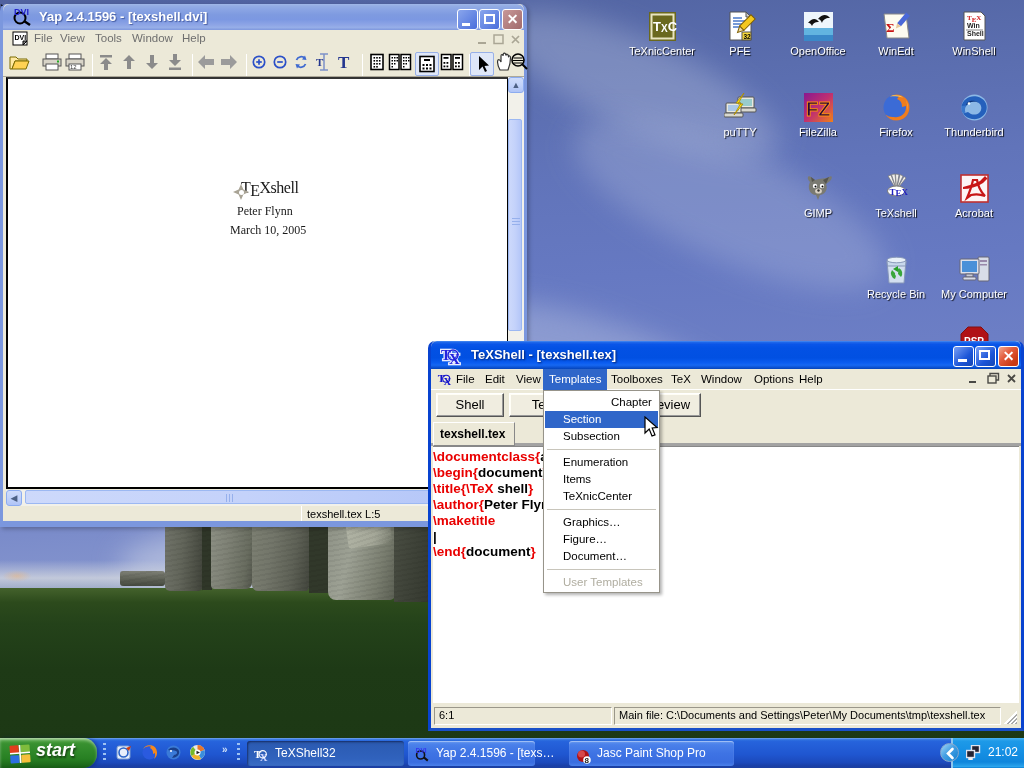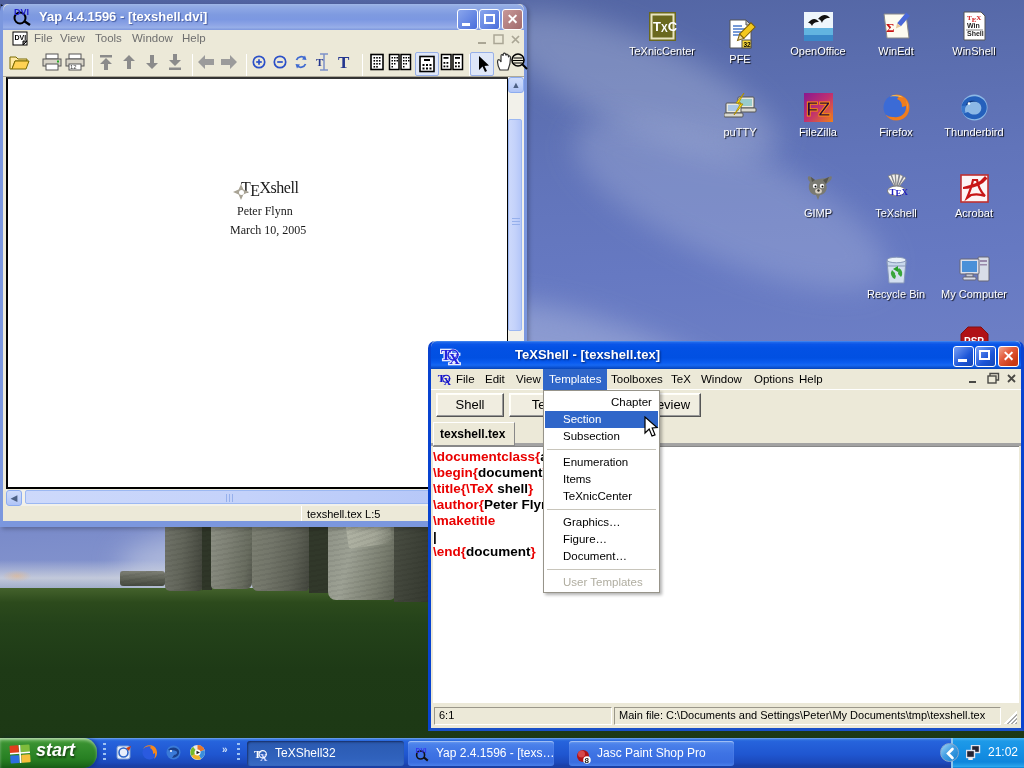--- a/index.html
+++ b/index.html
@@ -49,21 +49,21 @@
 .sbthumb{position:absolute;border:1px solid #9cb8f2;border-radius:2px;
  background:linear-gradient(90deg,#cdd9fb,#c4d2fa 50%,#b4c6f8);}
 
 .cmtext{font-family:"Liberation Serif",serif;color:#1a1a1a;}
 
 #tex{position:absolute;left:428px;top:341px;width:596px;height:390px;
  background:#ece9d8;border-radius:7px 7px 0 0;
  border-left:3px solid #0843d0;border-right:3px solid #0843d0;border-bottom:3px solid #1a50c8;}
 #tex .tbar{height:28px;border-radius:6px 6px 0 0;background:
  linear-gradient(180deg,#4b8df0 0%,#1d66ea 5%,#0a55e8 12%,#0351e4 25%,#0150e2 60%,#0a5cf0 78%,#1668f2 86%,#0d55d8 93%,#0644b8 100%);}
-#tex .title{position:absolute;left:40px;top:6px;white-space:nowrap;text-shadow:1px 1px 2px rgba(0,20,80,.8);margin-left:44px;}
+#tex .title{position:absolute;left:40px;top:6px;white-space:nowrap;text-shadow:1px 1px 2px rgba(0,20,80,.8);}
 #texmenu{position:absolute;left:0;top:28px;right:0;height:21px;background:#ece9d8;font-size:11.5px;color:#000;border-bottom:1px solid #fff;}
 #texmenu .mi{position:absolute;top:0;height:21px;line-height:20px;padding:0 6px;}
 #texmbtns{position:absolute;right:2px;top:2px;}
 #textools{position:absolute;left:0;top:49px;right:0;height:29px;background:#ece9d8;}
 .xpbtn{position:absolute;top:3px;width:68px;height:24px;background:#f0ede0;
  border:1px solid #777;border-top-color:#fff;border-left-color:#fff;border-right-color:#555;border-bottom-color:#555;
  box-shadow:inset -1px -1px 0 #999, inset 1px 1px 0 #fffef6;
  font-size:13px;text-align:center;line-height:22px;color:#000;}
 #textab{position:absolute;left:0;top:78px;right:0;height:27px;background:#ece9d8;border-bottom:3px solid #a3a3a3;}
 #textab .tab{position:absolute;left:2px;top:3px;width:82px;height:24px;background:#ece9d8;
@@ -84,21 +84,21 @@
  background:linear-gradient(180deg,#7aa7e8 0,#5d93e8 2%,#2f71e0 6%,#2663dc 12%,#1f56d0 55%,#1c49bb 82%,#1a40a8 92%,#1c3f9f 100%);}
 #startbtn{position:absolute;left:0;top:0;width:97px;height:30px;border-radius:0 14px 14px 0;
  background:linear-gradient(180deg,#7eba6c 0%,#4aa03e 8%,#389030 20%,#2f8829 45%,#277f22 70%,#1d6a1a 90%,#155a14 100%);
  box-shadow:inset 0 2px 3px rgba(255,255,255,.4), 2px 0 4px rgba(0,20,80,.4);}
 .qlicon{position:absolute;top:6px;width:18px;height:18px;}
 .qldots{position:absolute;top:5px;width:3px;height:20px;
  background:repeating-linear-gradient(180deg,#9ec2f2 0 2px,transparent 2px 5px);}
 .taskbtn{position:absolute;top:3px;height:25px;border-radius:3px;color:#fff;font-size:12px;}
 .taskbtn span{position:absolute;left:28px;top:5px;white-space:nowrap;overflow:hidden;}
 #tb1{left:247px;width:157px;background:linear-gradient(180deg,#2a57aa 0%,#2c5cb4 20%,#3062bd 70%,#3a6cc4 100%);box-shadow:inset 1px 1px 2px rgba(0,0,30,.5);}
-#tb2{left:408px;width:146px;background:linear-gradient(180deg,#5f94ef 0%,#4a80ea 15%,#3e73e4 50%,#3a6de0 85%,#4a80ea 100%);box-shadow:inset 0 1px 1px rgba(255,255,255,.45);}
+#tb2{left:408px;width:127px;background:linear-gradient(180deg,#5f94ef 0%,#4a80ea 15%,#3e73e4 50%,#3a6de0 85%,#4a80ea 100%);box-shadow:inset 0 1px 1px rgba(255,255,255,.45);}
 #tb3{left:569px;width:165px;background:linear-gradient(180deg,#5f94ef 0%,#4a80ea 15%,#3e73e4 50%,#3a6de0 85%,#4a80ea 100%);box-shadow:inset 0 1px 1px rgba(255,255,255,.45);}
 #tray{position:absolute;left:951px;top:0;width:73px;height:30px;border-left:2px solid #8ec6ee;
  background:linear-gradient(180deg,#4ab4f4 0%,#1e9ae8 10%,#1590e4 45%,#0f86dc 80%,#2aa4ec 95%,#0d7cd0 100%);}
 #clock{position:absolute;right:6px;top:7px;color:#fff;font-size:12px;}
 #traychev{position:absolute;left:940px;top:5px;width:19px;height:19px;border-radius:50%;
  border:1px solid #88a8cc;background:linear-gradient(135deg,#a8d8f6 0%,#45a0e4 45%,#1080d0 100%);}
 </style></head>
 <body>
 <div id="screen">
 <div id="wall">
@@ -125,21 +125,21 @@
 <div class="dico" style="left:624px;top:10px;">
         <div class="ic">
  <svg width="33" height="33" viewBox="0 0 33 33">
             <rect x="3" y="2" width="27" height="29" fill="#6a681e"></rect>
             <rect x="5.5" y="4.5" width="22" height="24" fill="none" stroke="#e8e4c0" stroke-width="2"></rect>
             <text x="7" y="21" font-size="13" font-weight="bold" fill="#fff" font-family="Liberation Sans">T<tspan font-size="10" dy="1">X</tspan><tspan font-size="13" dy="-1">C</tspan></text>
           </svg>
  </div>
         <div class="lb">TeXnicCenter</div>
       </div>
-<div class="dico" style="left:702px;top:18px;">
+<div class="dico" style="left:702px;top:10px;">
         <div class="ic">
  <svg width="33" height="33" viewBox="0 0 33 33">
             <path d="M6 2 L22 2 L27 7 L27 30 L6 30 Z" fill="#fff" stroke="#555"></path>
             <path d="M22 2 L22 7 L27 7 Z" fill="#ccc" stroke="#555"></path>
             <g stroke="#4a78c8" stroke-width="1.5">
               <line x1="9" y1="8" x2="18" y2="8"></line>
               <line x1="9" y1="11" x2="22" y2="11"></line>
               <line x1="9" y1="14" x2="22" y2="14"></line>
               <line x1="9" y1="17" x2="20" y2="17"></line>
             </g>
@@ -324,21 +324,21 @@
  </div>
       </div>
 </div>
 <div id="yap">
  <div class="tbar">
   <svg style="position:absolute;left:8px;top:3px" width="22" height="20" viewBox="0 0 22 20">
     <circle cx="9" cy="11" r="5.5" fill="none" stroke="#000" stroke-width="2"></circle>
     <line x1="13" y1="14" x2="19" y2="18" stroke="#000" stroke-width="2.5"></line>
     <text x="3" y="8" font-size="9" font-weight="bold" fill="#2222cc" font-family="Liberation Sans">DVI</text>
   </svg>
-  <span class="title">Yap 4.4.1596 - [texshell.dvi]</span>
+  <span class="title">Yap 2.4.1596 - [texshell.dvi]</span>
   <div class="tbtn" style="right:46px;background:linear-gradient(135deg,#8aa6ec,#4a6edc);">
           <span style="position:absolute;left:4px;bottom:3px;width:8px;height:3px;background:#fff;"></span>
         </div>
   <div class="tbtn" style="right:24px;background:linear-gradient(135deg,#8aa6ec,#4a6edc);">
           <span style="position:absolute;left:4px;top:4px;width:11px;height:10px;border:2px solid #fff;"></span>
         </div>
   <div class="tbtn" style="right:1px;background:linear-gradient(135deg,#c89898,#a06a6c);font-size:14px;font-weight:bold;line-height:19px;">✕</div>
  </div>
  <div id="yapmenu">
    <svg style="position:absolute;left:9px;top:1px" width="18" height="16" viewBox="0 0 18 16">

